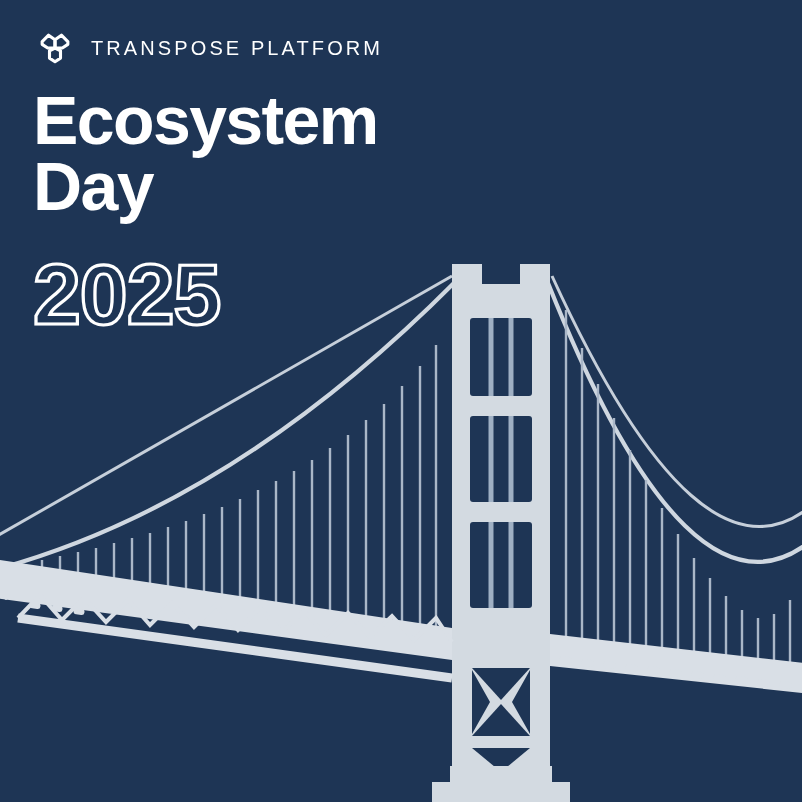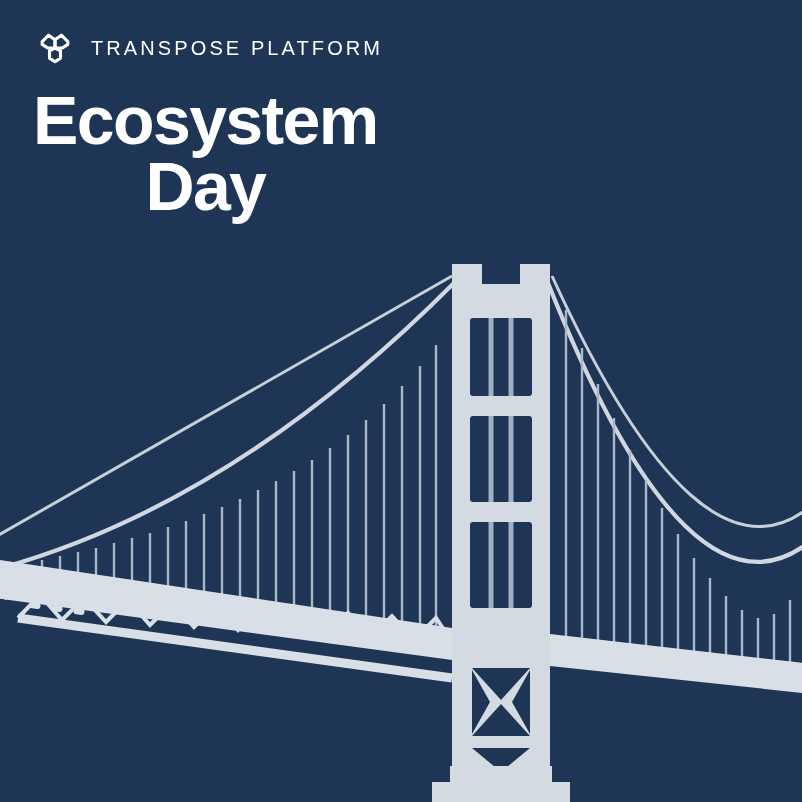--- a/index.html
+++ b/index.html
@@ -33,21 +33,20 @@
   
   .headline{
     position:absolute;left:33px;top:88px;
     z-index:5;
     color:#ffffff;
     font-size:68px;
     font-weight:bold;
     line-height:0.97;
     letter-spacing:-1.6px;
     white-space:pre-line;
-    text-align:center;
   }
 
   
   .year-wrap{
     position:absolute;left:31px;top:248px;
     z-index:5;width:300px;height:100px;
   }
   .year-svg{width:300px;height:100px;display:block;}
   .year-text{
     font-family:"Liberation Sans", sans-serif;
@@ -217,14 +216,19 @@
 
         <path d="M18 27 L24 24 L30 27 L30 35 L24 39 L18 35 Z"></path>
       </g>
     </svg>
     <span class="brand-word">TRANSPOSE PLATFORM</span>
   </div>
 
   <div class="headline">Ecosystem
 Day</div>
 
+  <div class="year-wrap">
+    <svg class="year-svg" viewBox="0 0 300 100" xmlns="http://www.w3.org/2000/svg">
+      <text class="year-text" x="2" y="76">2025</text>
+    </svg>
+  </div>
 
 </div>
 
 </body></html>

